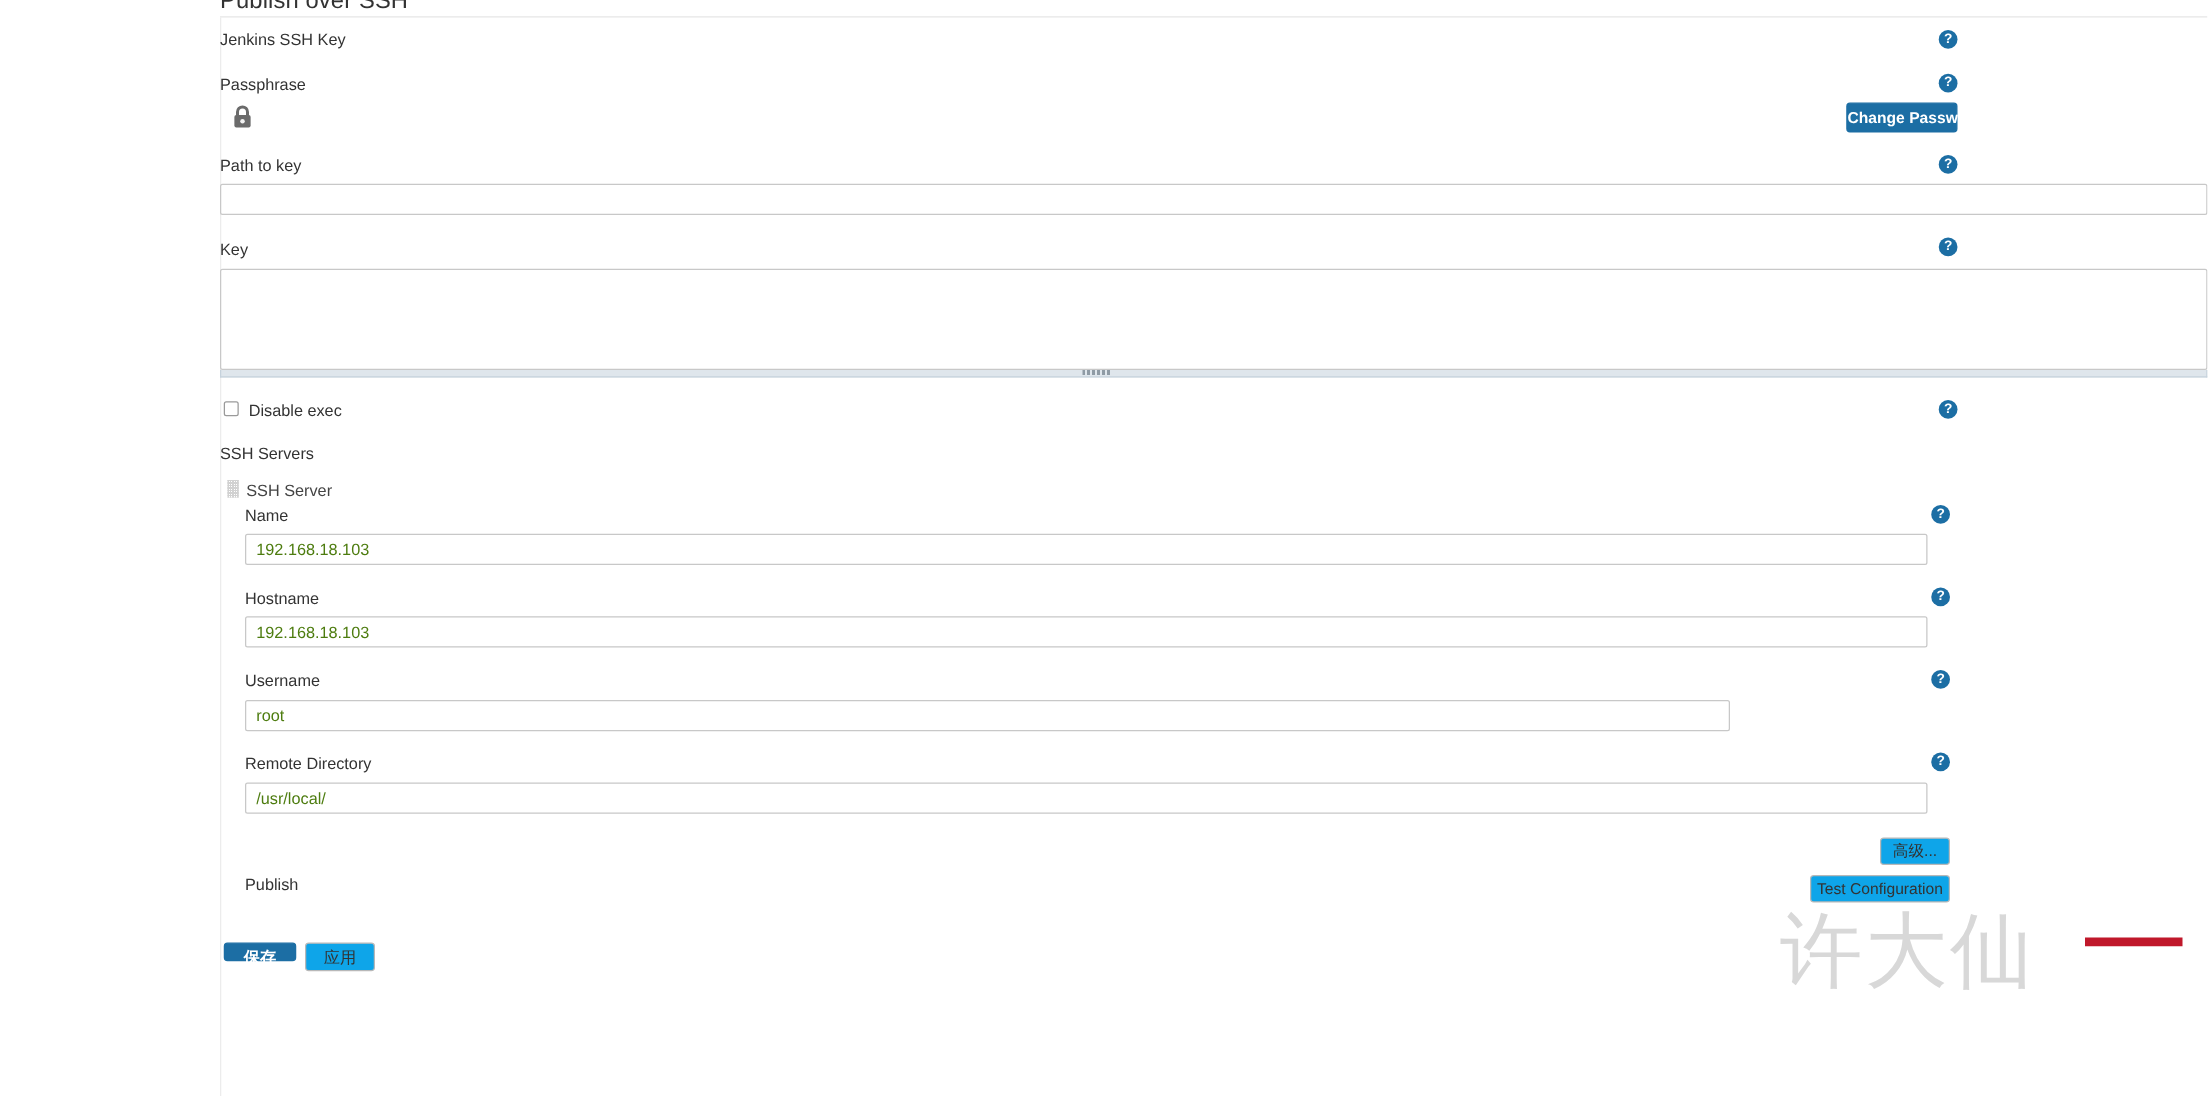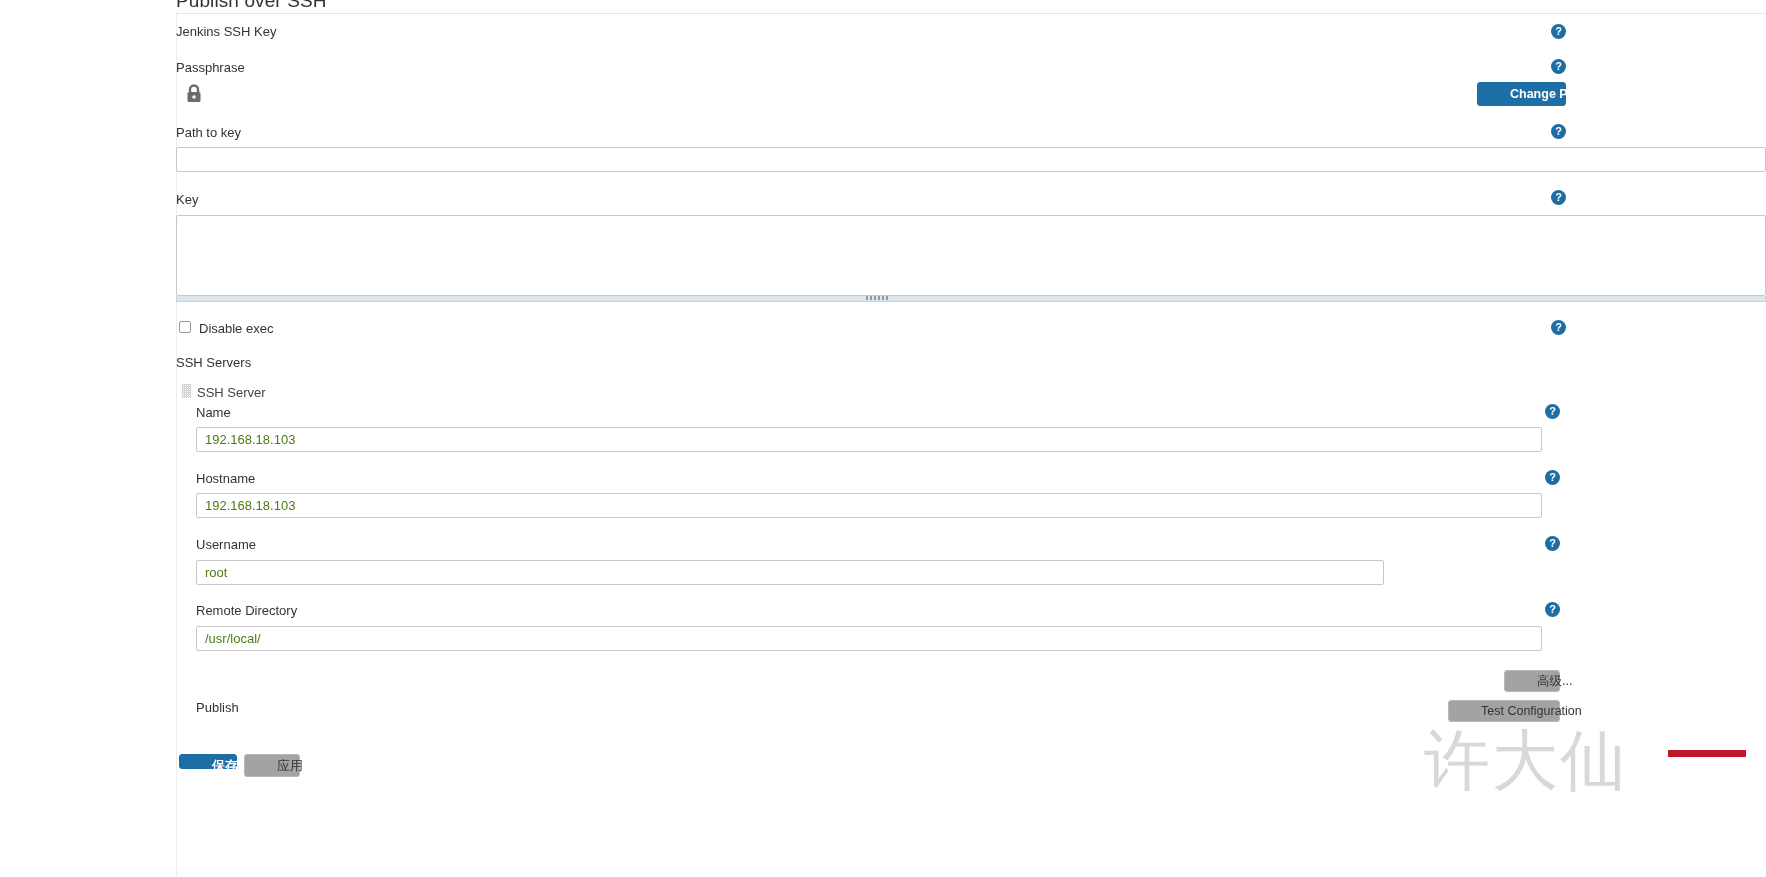--- a/index.html
+++ b/index.html
@@ -117,30 +117,29 @@
 
   
   .btn {
     position: absolute;
     font-family: "Liberation Sans", sans-serif;
     font-size: 12.5px;
     border-radius: 3px;
     cursor: pointer;
     white-space: nowrap;
     text-align: center;
-    padding-left: 32px;
   }
   .btn-primary {
     background: #1c6ea4;
     border: 1px solid #1c6ea4;
     color: #ffffff;
     font-weight: bold;
   }
   .btn-secondary {
-    background: #a3a3a3;
+    background: #0ea5e9;
     border: 1px solid #b8b8b8;
     color: #333333;
   }
 
   .checkbox {
     position: absolute;
     width: 12px; height: 12px;
     border: 1px solid #9a9a9a;
     border-radius: 2px;
     background: #ffffff;

